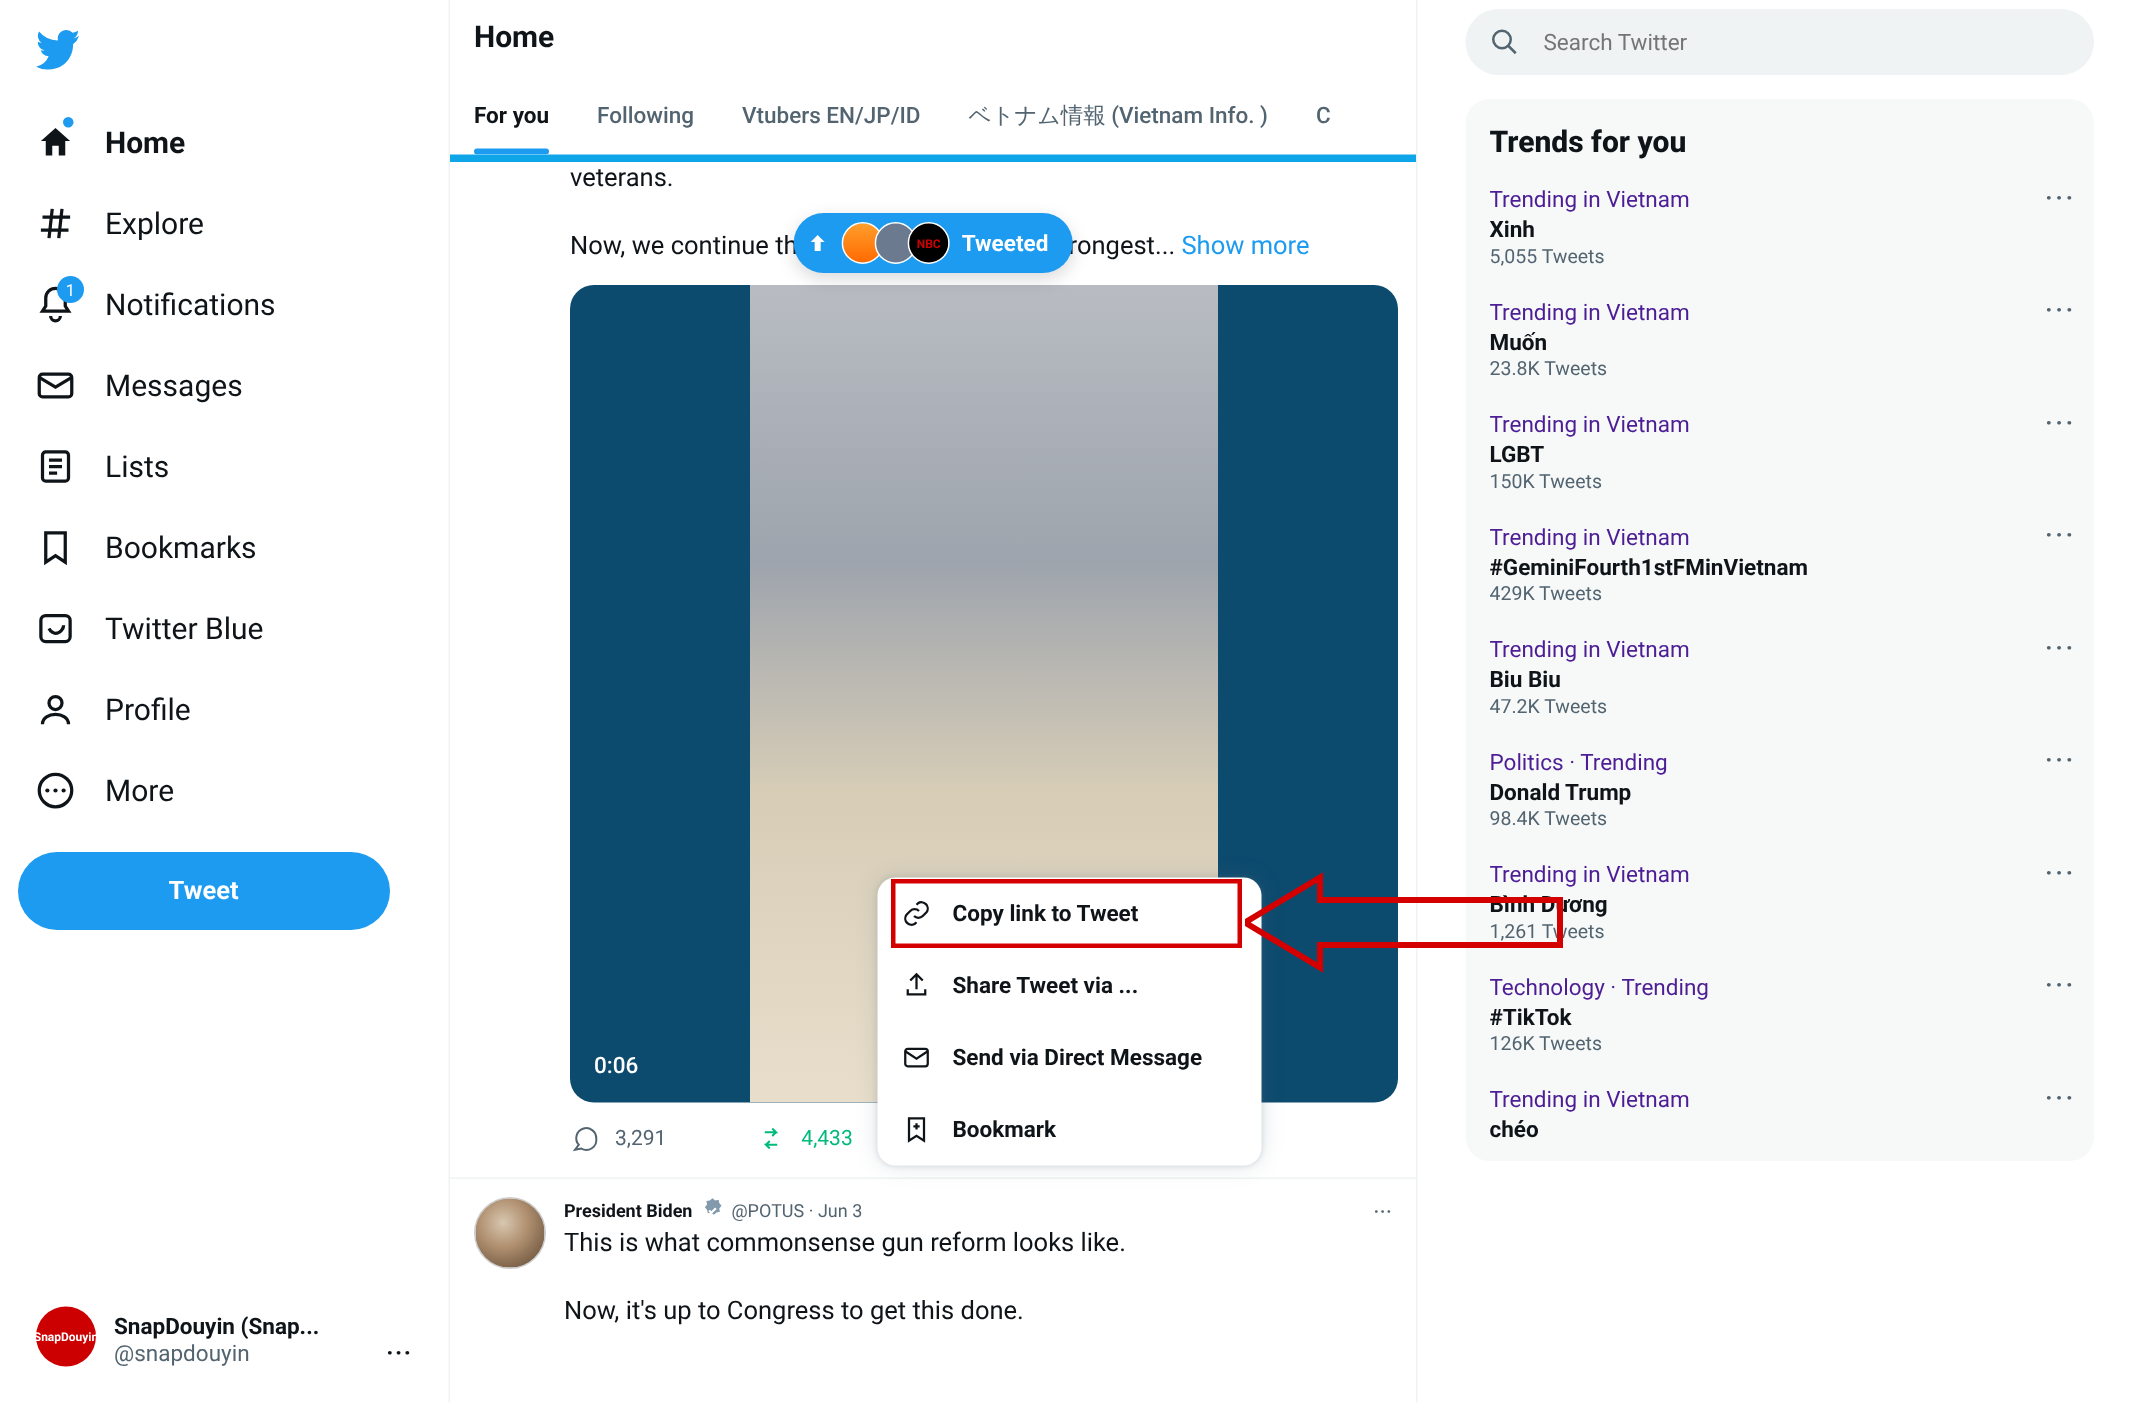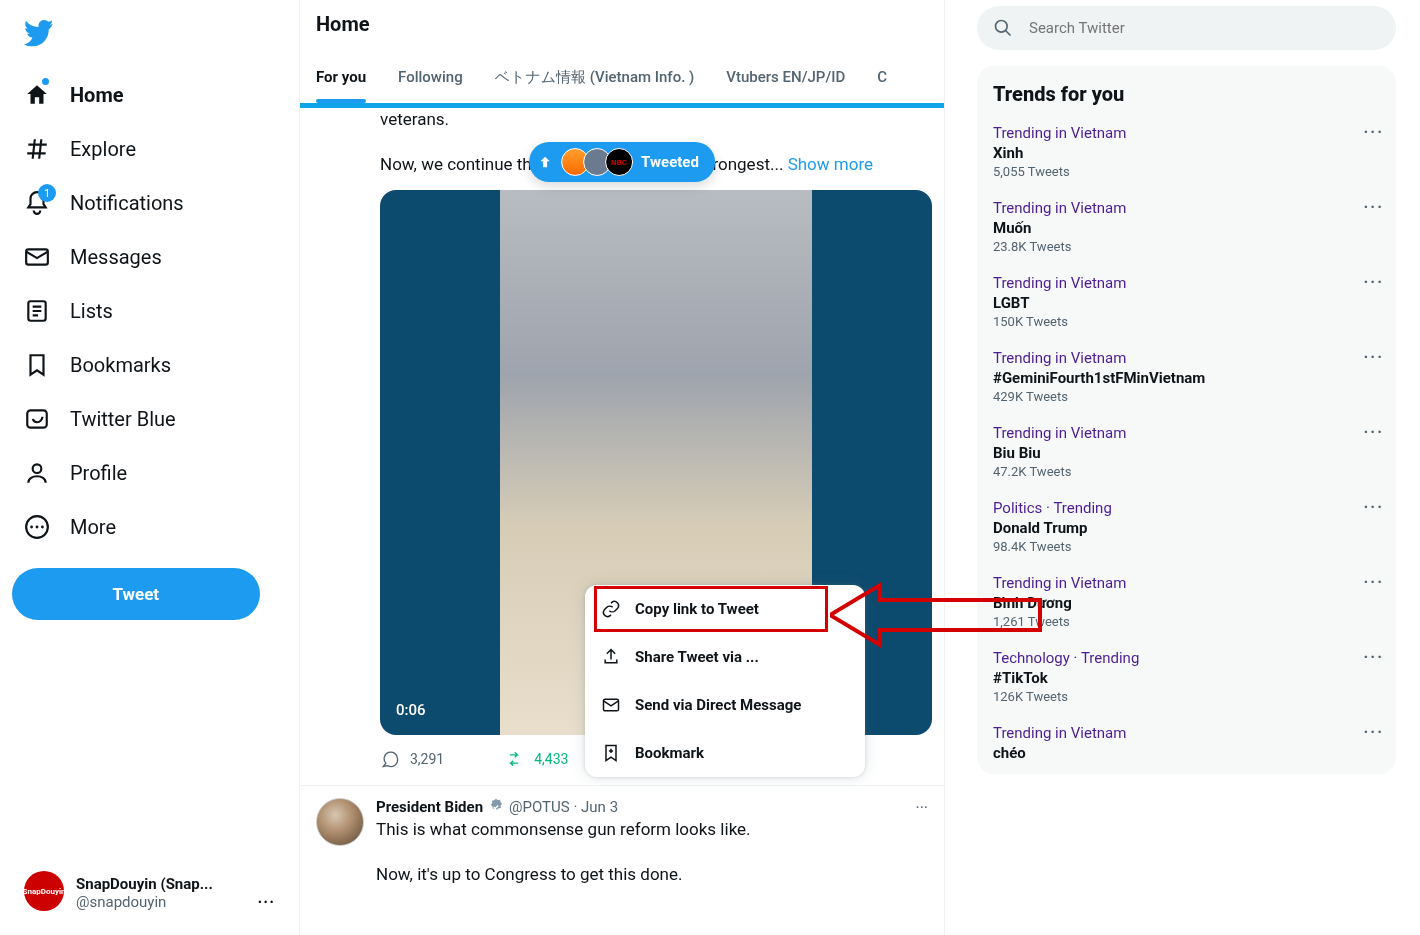--- a/index.html
+++ b/index.html
@@ -51,30 +51,30 @@
 
 .actions { display: flex; gap: 60px; padding: 14px 16px 16px 80px; color: #536471; font-size: 14px; align-items: center; }
 .action { display: flex; align-items: center; gap: 10px; cursor: pointer; }
 .action svg { width: 20px; height: 20px; fill: none; stroke: currentColor; stroke-width: 1.6; }
 .action.rt { color: #00ba7c; }
 .action.rt svg { stroke: #00ba7c; }
 
 .tweet2 { border-top: 1px solid #eff3f4; padding: 12px 16px 0; display: flex; gap: 12px; position: relative; }
 .avatar-lg { width: 48px; height: 48px; border-radius: 50%; background: radial-gradient(circle at 40% 35%, #d8c7b0 0%, #b09070 40%, #5a4430 100%); flex-shrink: 0; border: 1px solid #ccc; }
 .tweet2-body { flex: 1; }
-.tweet2-header { display: flex; align-items: center; gap: 4px; font-size: 15px; }
+.tweet2-header { display: flex; align-items: center; gap: 4px; font-size: 12px; }
 .tweet2-header .name { font-weight: 700; }
 .verified { width: 18px; height: 18px; fill: #829aab; }
 .handle-date { color: #536471; text-align: center; }
 .tweet2-body p { font-size: 17px; line-height: 1.35; margin-top: 2px; }
 .tweet2-body p.gap { margin-top: 22px; }
 .tweet2-more { position: absolute; right: 16px; top: 12px; color: #536471; cursor: pointer; }
 
 
-.share-menu { position: absolute; left: 585px; top: 585px; width: 280px; background: #fff; border-radius: 12px; box-shadow: 0 0 15px rgba(101,119,134,0.2), 0 0 3px 1px rgba(101,119,134,0.15); z-index: 20; overflow: hidden; }
+.share-menu { position: absolute; left: 585px; top: 585px; width: 256px; background: #fff; border-radius: 12px; box-shadow: 0 0 15px rgba(101,119,134,0.2), 0 0 3px 1px rgba(101,119,134,0.15); z-index: 20; overflow: hidden; }
 .share-item { display: flex; align-items: center; gap: 14px; padding: 14px 16px; font-size: 15px; font-weight: 700; cursor: pointer; }
 .share-item svg { width: 20px; height: 20px; fill: none; stroke: #0f1419; stroke-width: 1.8; }
 .highlight-box { position: absolute; left: 594px; top: 586px; width: 234px; height: 46px; border: 3px solid #d40000; z-index: 21; pointer-events: none; }
 .arrow-annot { position: absolute; left: 830px; top: 575px; z-index: 21; pointer-events: none; }
 
 
 .sidebar-right { flex: 1; padding: 6px 24px 0 32px; overflow: hidden; }
 .search { background: #eff3f4; border-radius: 9999px; display: flex; align-items: center; padding: 12px 16px; gap: 16px; margin-bottom: 16px; }
 .search svg { width: 20px; height: 20px; fill: #536471; }
 .search input { border: none; background: transparent; outline: none; font-size: 15px; color: #536471; flex: 1; }
@@ -190,22 +190,22 @@
       </div>
       <div class="more-dots">···</div>
     </div>
   </nav>
 
   <main class="main">
     <div class="main-header">Home</div>
     <div class="tabs">
       <div class="tab active">For you</div>
       <div class="tab">Following</div>
+      <div class="tab">Vtubers EN/JP/ID</div>
       <div class="tab">ベトナム情報 (Vietnam Info. )</div>
-      <div class="tab">Vtubers EN/JP/ID</div>
       <div class="tab">C</div>
     </div>
 
     <div class="feed">
       <div class="tweet-text">
         <div>veterans.</div>
         <div class="line2">
           <span>Now, we continue the work of building the strongest...</span>
           <span class="show-more">Show more</span>
         </div>

